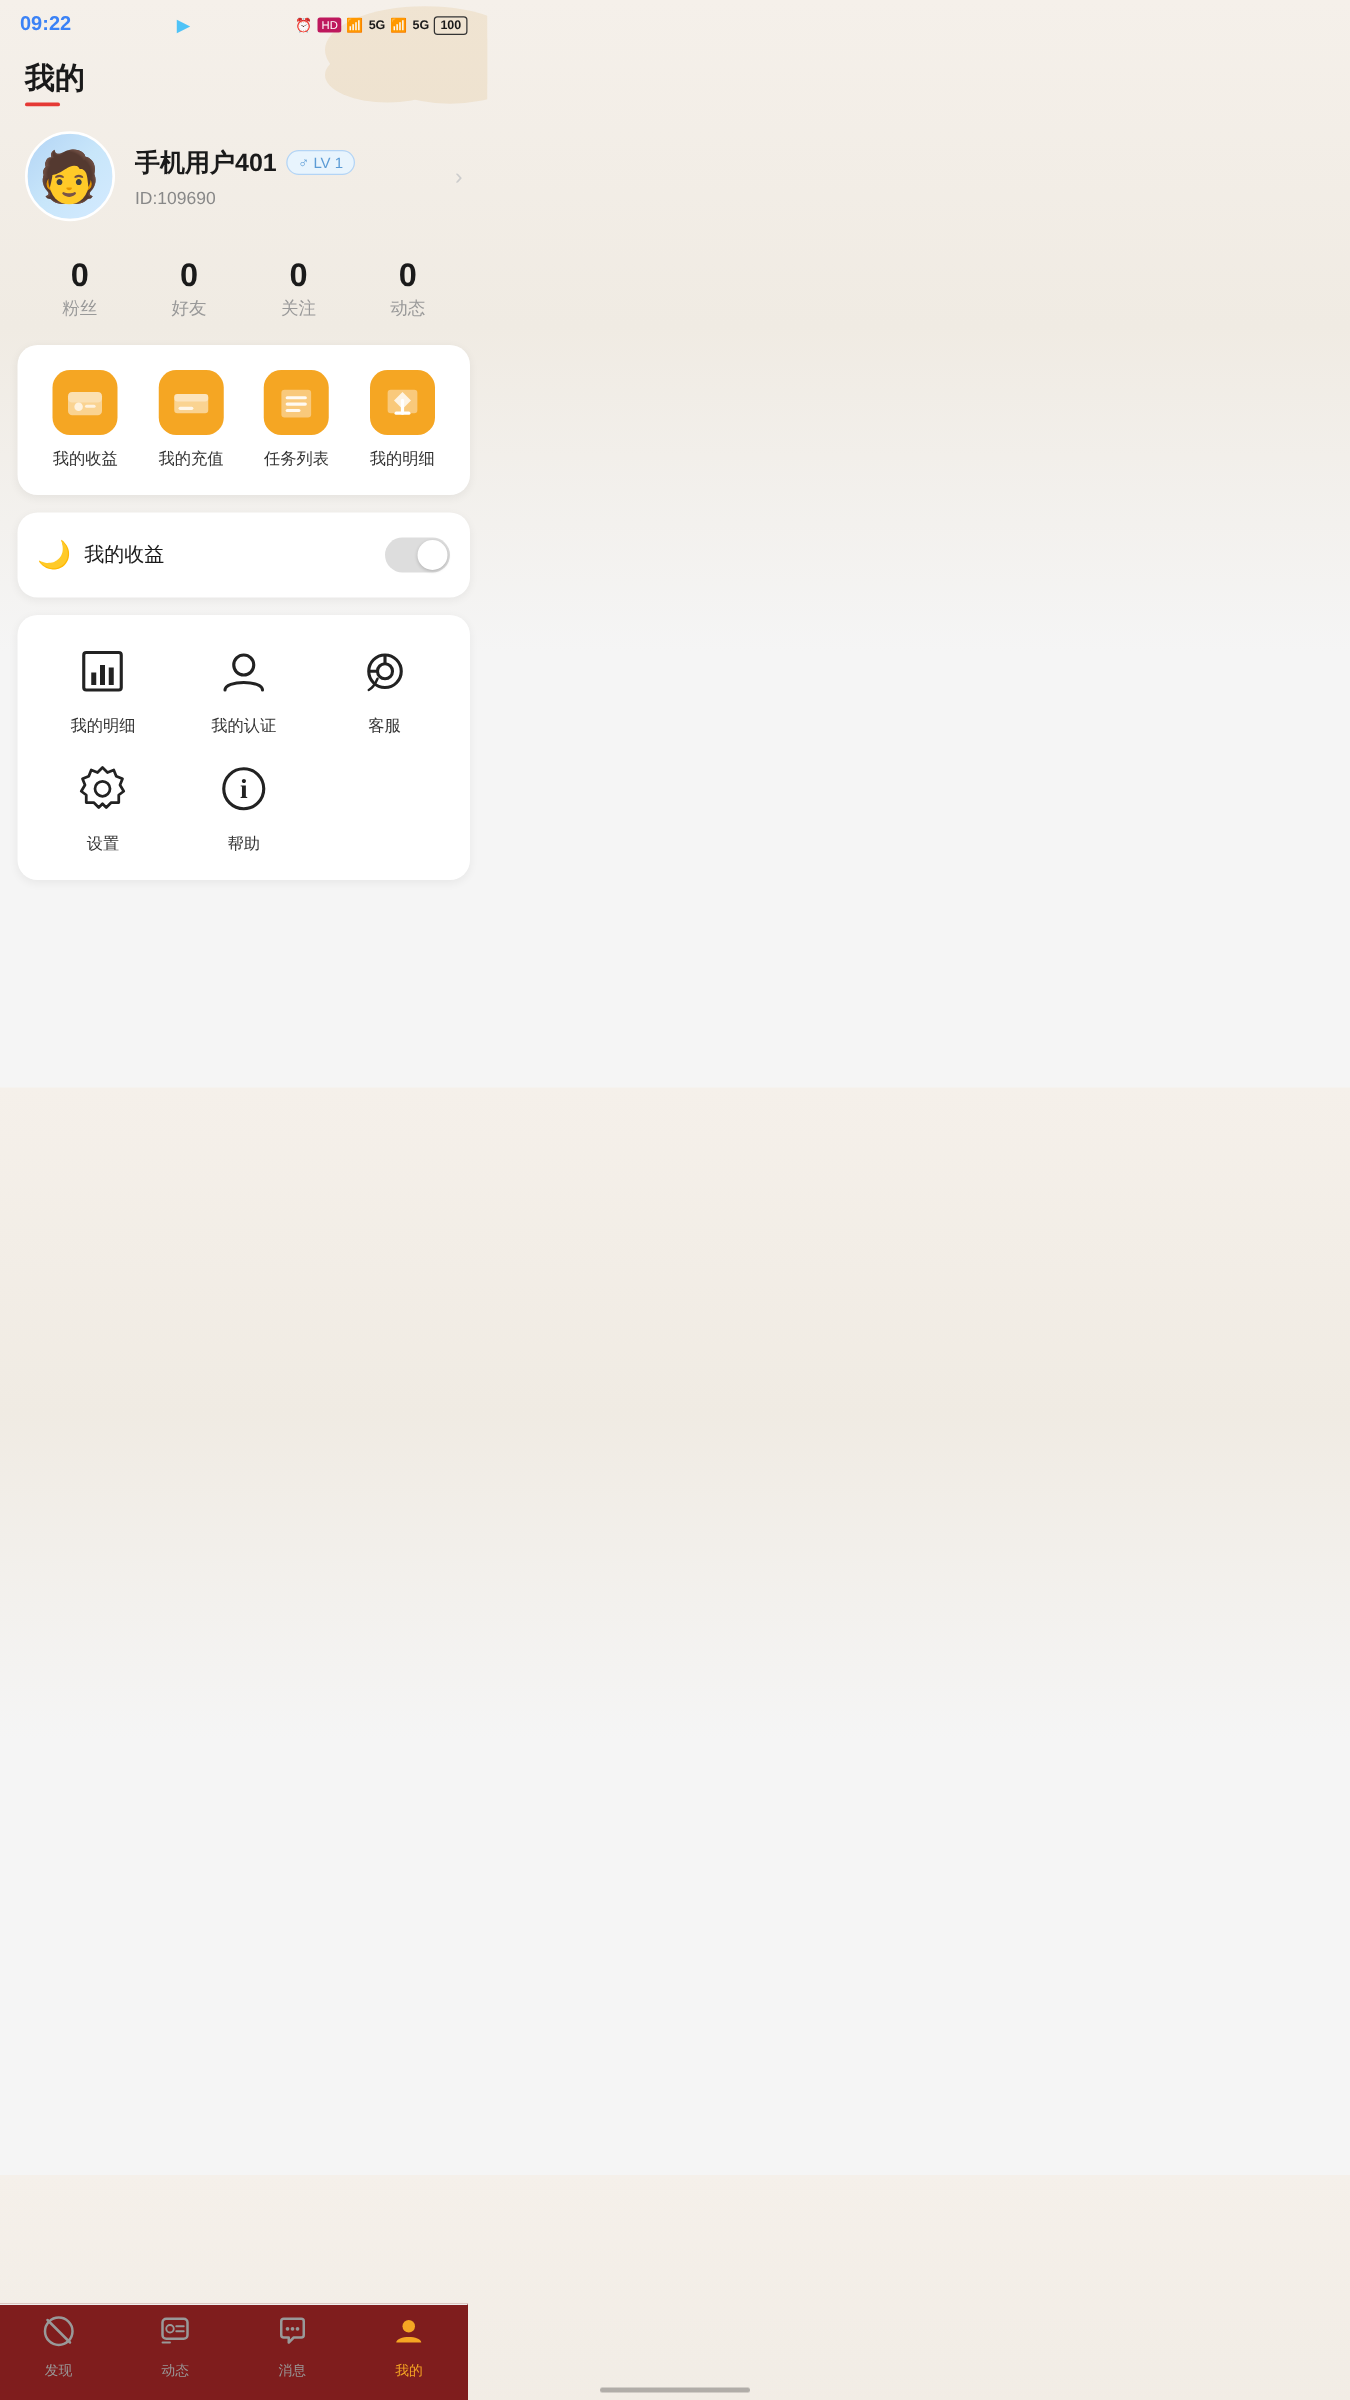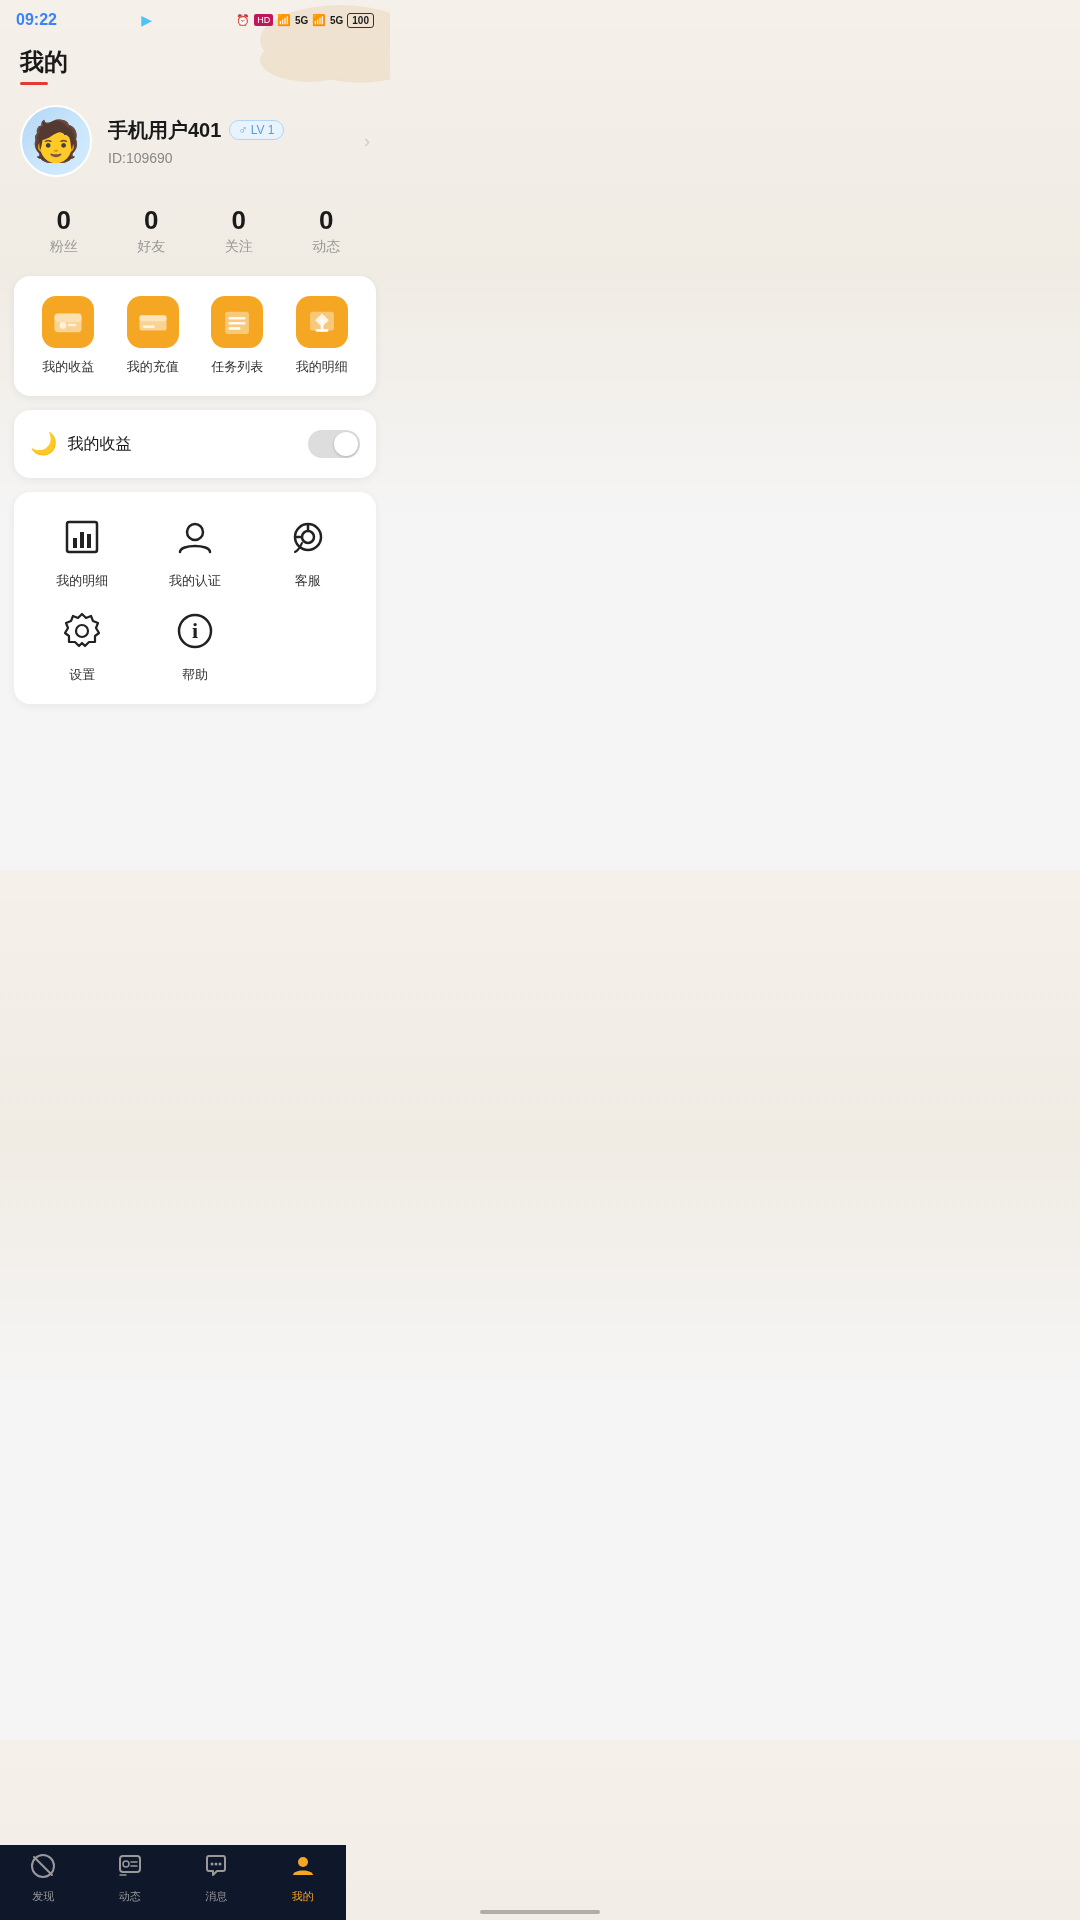--- a/index.html
+++ b/index.html
@@ -234,22 +234,22 @@
     .menu-label {
       font-size: 13px;
       color: #333;
     }
 
     
     .bottom-nav {
       position: fixed;
       bottom: 0;
       left: 0;
-      width: 346px;
-      background: #0f172a;
+      width: 374px;
+      background: #7f1d1d;
       border-top: 1px solid #eee;
       display: flex;
       justify-content: space-around;
       padding: 8px 0 16px;
     }
     .nav-item {
       display: flex;
       flex-direction: column;
       align-items: center;
       gap: 4px;

